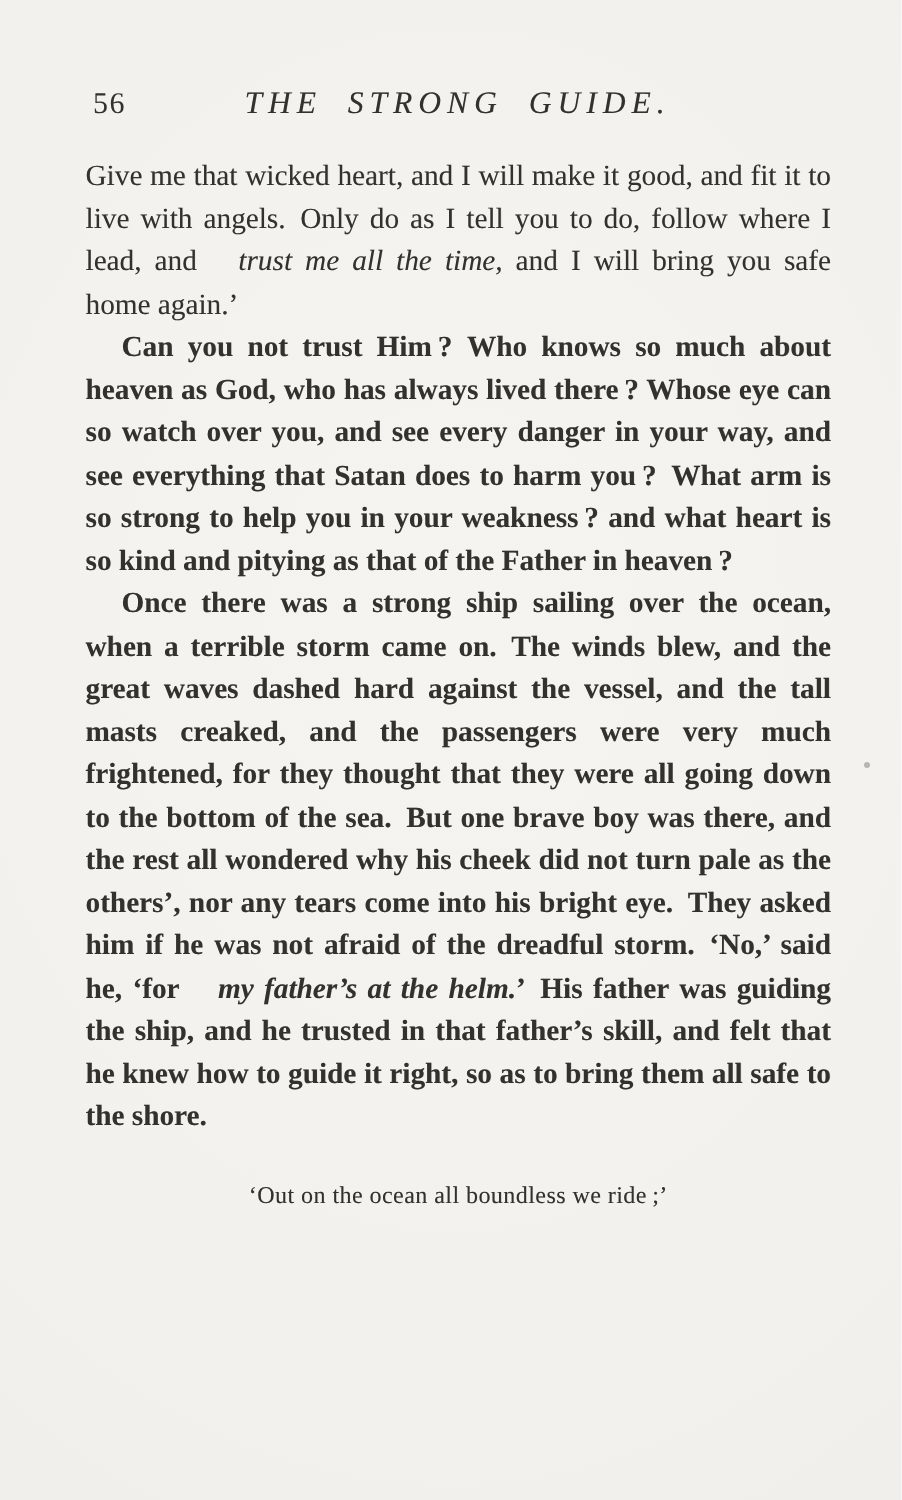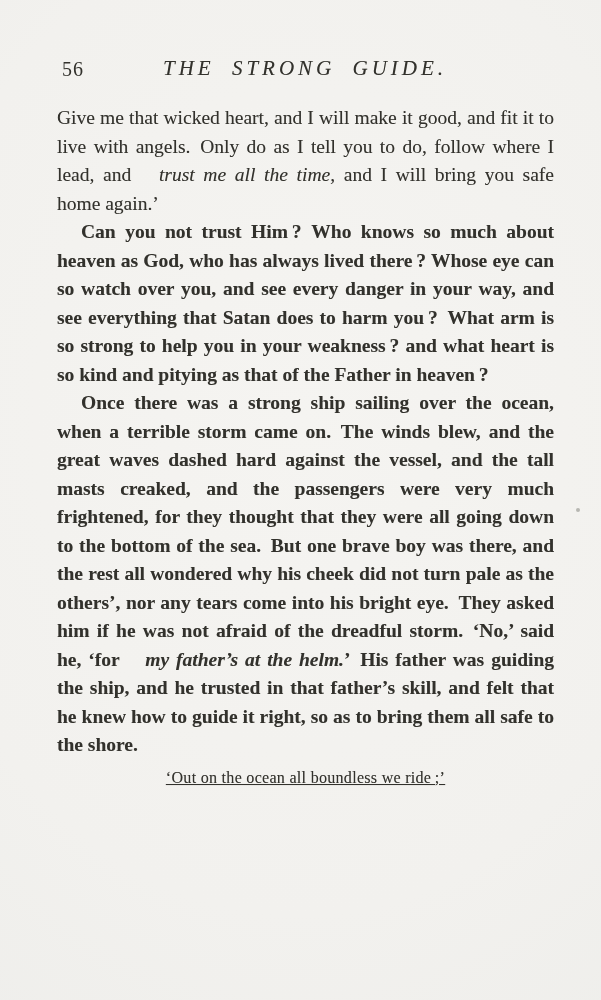--- a/index.html
+++ b/index.html
@@ -52,23 +52,22 @@
     margin: 0;
     text-align: justify;
     text-align-last: left;
   }
   p.indent { text-indent: 24px; font-weight: bold; }
   .it { font-style: italic; margin-left: 19px; }
 
   .verse {
     text-align: center;
     font-size: 16px;
-    margin-top: 4px;
+    margin-top: 24px;
     letter-spacing: 0.3px;
-    text-decoration: underline;
   }
 
   .speck {
     position: absolute;
     left: 576px;
     top: 508px;
     width: 4px;
     height: 4px;
     border-radius: 50%;
     background: #8f8f89;

